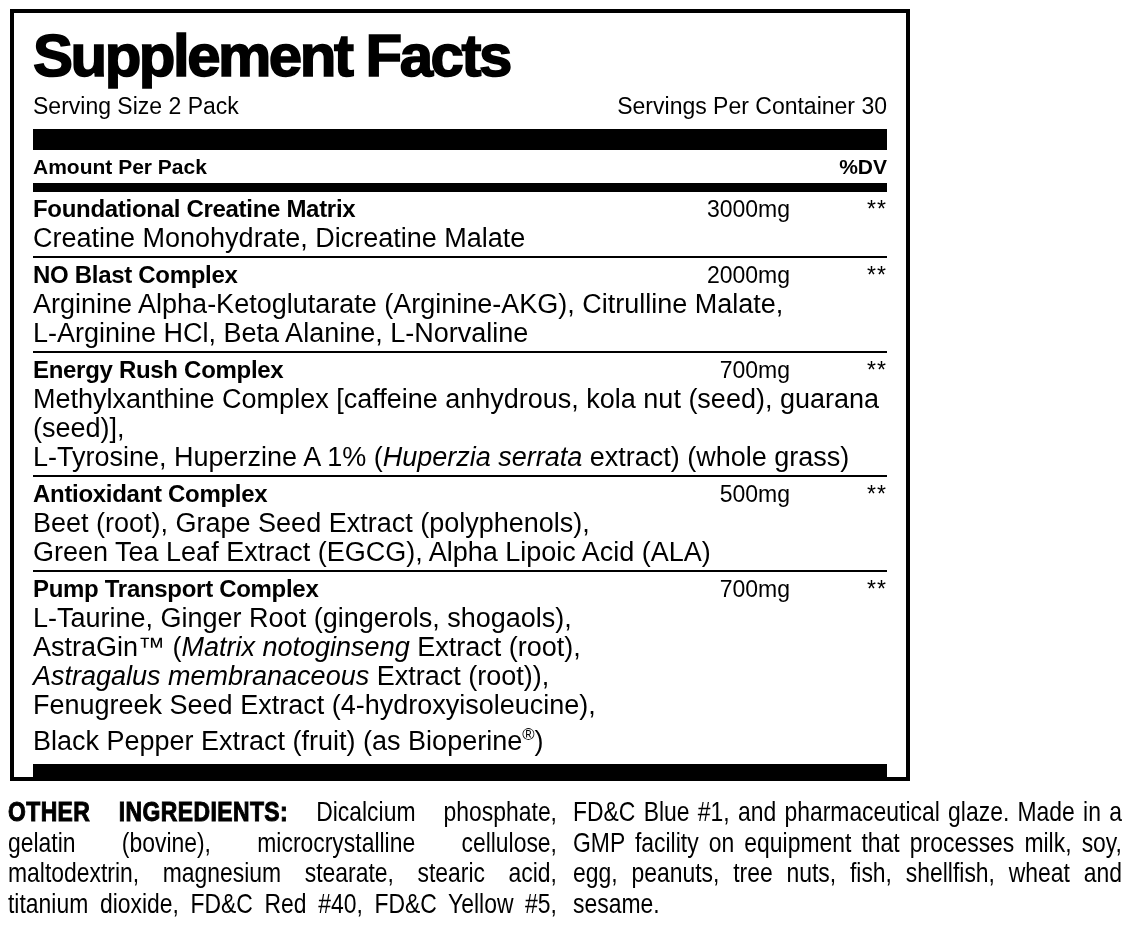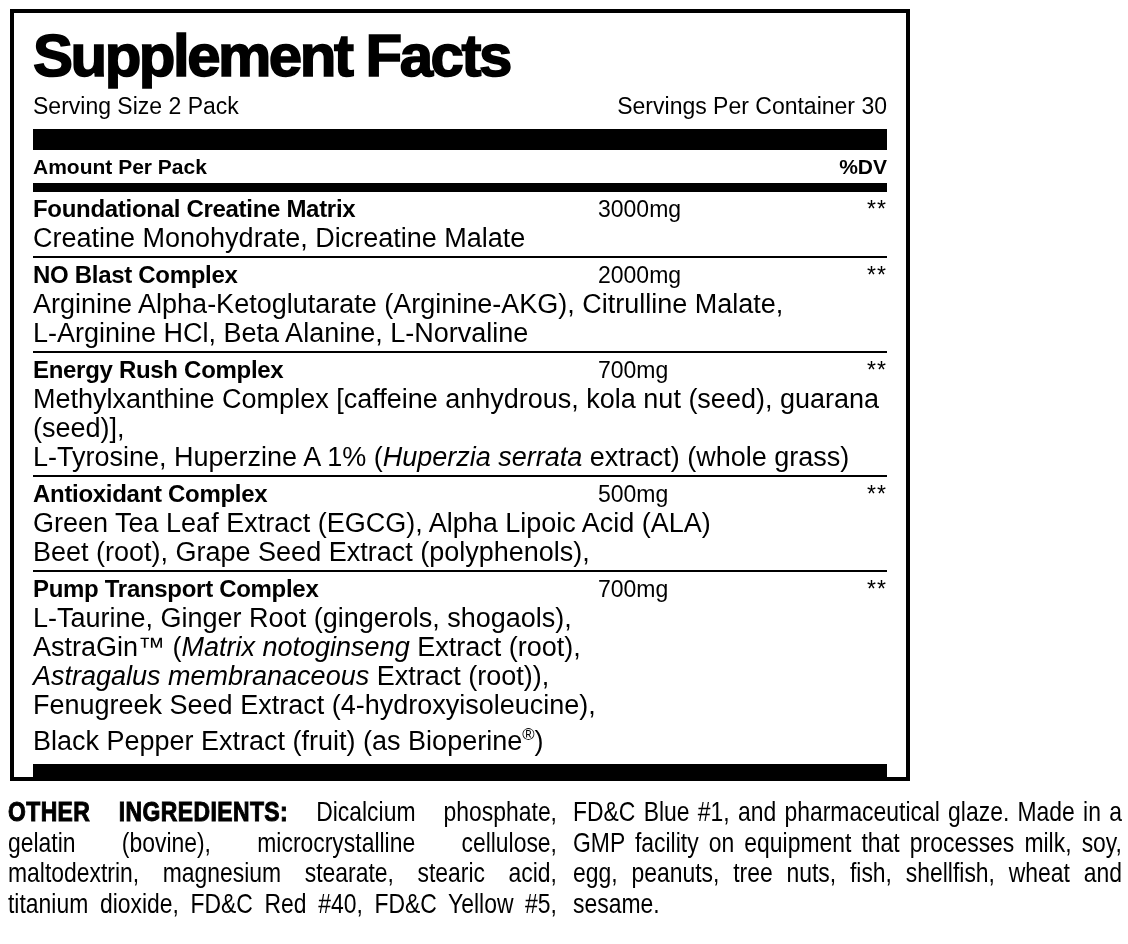--- a/index.html
+++ b/index.html
@@ -17,23 +17,23 @@
 
   .bar { background:#000; width:100%; }
   .bar-thick  { height:21px; margin-top:9px; }
   .bar-mid    { height:9px; }
   .bar-bottom { height:18px; margin-top:5px; }
 
   .col-head { display:flex; justify-content:space-between; align-items:center;
               font-weight:bold; font-size:21px; padding:5px 0 4px 0; }
 
   .section { padding:2px 0 3px 0; }
-  .sec-head { display:flex; align-items:baseline;gap:32px; }
+  .sec-head { display:flex; align-items:baseline; }
   .sec-name { flex:1; font-weight:bold; font-size:24px; line-height:29px; letter-spacing:-0.3px; }
-  .sec-amt  { width:160px; font-size:23px; line-height:29px; }
+  .sec-amt  { width:160px; text-align:right; font-size:23px; line-height:29px; }
   .sec-dv   { width:97px; text-align:right; font-size:23px; line-height:29px; letter-spacing:1px; }
   .sec-line { font-size:27px; line-height:29px; }
   .it  { font-style:italic; }
   .sup { vertical-align:super; font-size:0.62em; }
 
   .hairline { height:2px; background:#000; width:100%; }
 
   .footnote { font-size:21.5px; font-weight:bold; letter-spacing:-0.2px; margin-top:12px;
               -webkit-text-stroke:0.4px #000; }
 
@@ -96,22 +96,22 @@
     <div class="sec-line"><span>L-Tyrosine, Huperzine A 1% (</span><span class="it">Huperzia serrata</span><span> extract) (whole grass)</span></div>
   </div>
   <div class="hairline"></div>
 
   <div class="section">
     <div class="sec-head">
       <span class="sec-name">Antioxidant Complex</span>
       <span class="sec-amt">500mg</span>
       <span class="sec-dv">**</span>
     </div>
+    <div class="sec-line"><span>Beet (root), Grape Seed Extract (polyphenols),</span></div>
     <div class="sec-line"><span>Green Tea Leaf Extract (EGCG), Alpha Lipoic Acid (ALA)</span></div>
-    <div class="sec-line"><span>Beet (root), Grape Seed Extract (polyphenols),</span></div>
   </div>
   <div class="hairline"></div>
 
   <div class="section">
     <div class="sec-head">
       <span class="sec-name">Pump Transport Complex</span>
       <span class="sec-amt">700mg</span>
       <span class="sec-dv">**</span>
     </div>
     <div class="sec-line"><span>L-Taurine, Ginger Root (gingerols, shogaols),</span></div>

